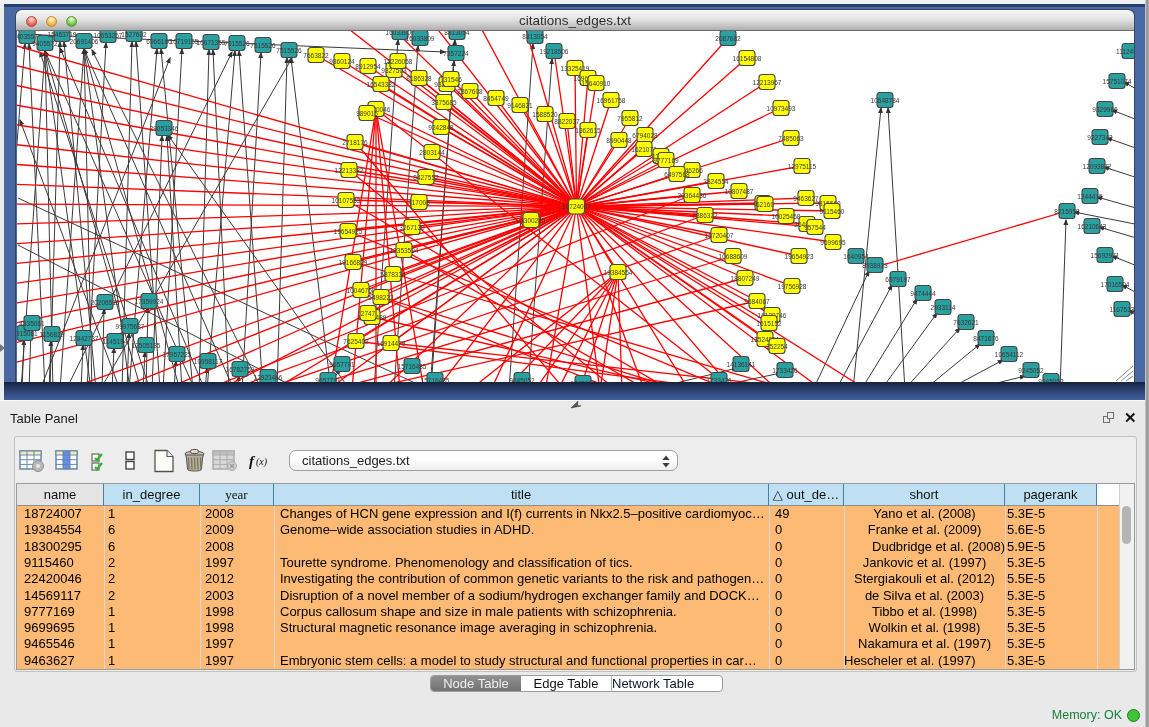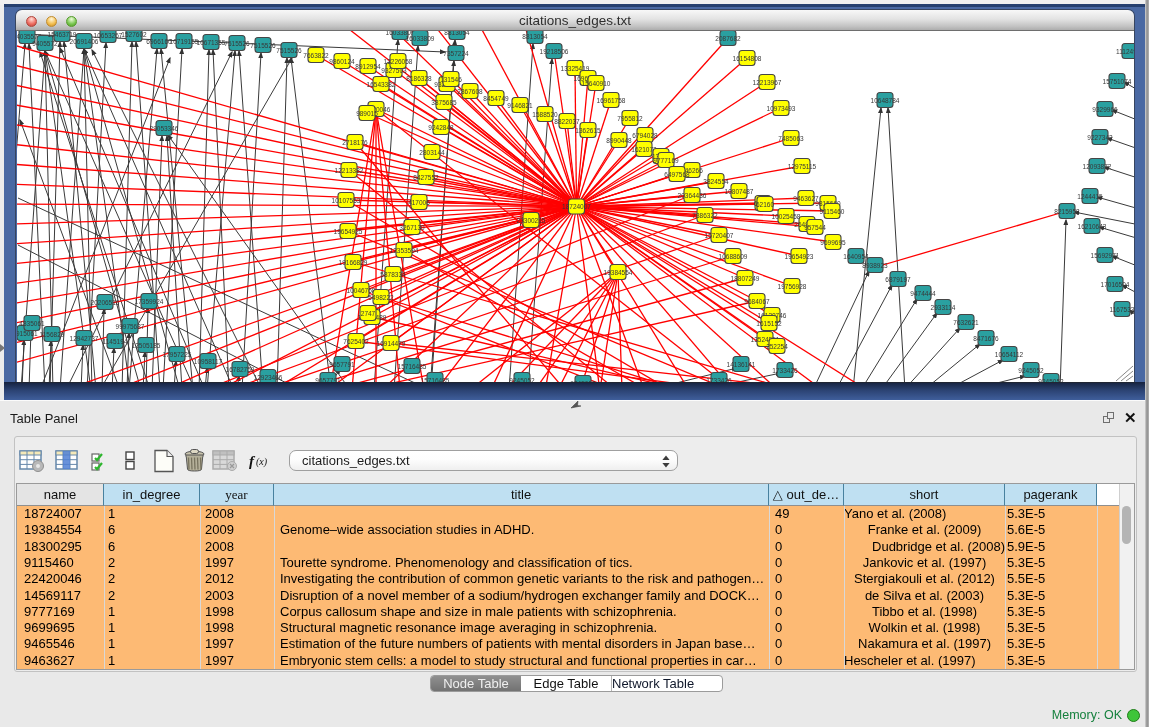--- a/index.html
+++ b/index.html
@@ -620,22 +620,23 @@
     <div class="th" style="left:183px;width:74px;font-family:Liberation Serif, serif;"><span>year</span></div>
     <div class="th" style="left:257px;width:495px;"><span>title</span></div>
     <div class="th" style="left:752px;width:75px;"><span>△ out_de…</span></div>
     <div class="th" style="left:827px;width:161px;"><span>short</span></div>
     <div class="th" style="left:988px;width:92px;"><span>pagerank</span></div>
     <div class="th" style="left:1080px;width:24px;background:#fff;border-right:none;"></div>
     <div class="tr" style="top:22.0px">
       <div class="td" style="left:7px;width:78px">18724007</div>
       <div class="td" style="left:91px;width:90px">1</div>
       <div class="td" style="left:188px;width:68px">2008</div>
+      <div class="td" style="left:263px;width:497px">Changes of HCN gene expression and I(f) currents in Nkx2.5–positive cardiomyoc…</div>
       <div class="td" style="left:758px;width:67px">49</div>
-      <div class="td" style="left:827px;width:161px;">Yano et al. (2008)</div>
+      <div class="td" style="left:827px;width:161px;text-align:center">Yano et al. (2008)</div>
       <div class="td" style="left:990px;width:88px">5.3E-5</div>
     </div>
     <div class="tr" style="top:38.3px">
       <div class="td" style="left:7px;width:78px">19384554</div>
       <div class="td" style="left:91px;width:90px">6</div>
       <div class="td" style="left:188px;width:68px">2009</div>
       <div class="td" style="left:263px;width:497px">Genome–wide association studies in ADHD.</div>
       <div class="td" style="left:758px;width:67px">0</div>
       <div class="td" style="left:827px;width:161px;text-align:center">Franke et al. (2009)</div>
       <div class="td" style="left:990px;width:88px">5.6E-5</div>
@@ -690,21 +691,20 @@
       <div class="td" style="left:188px;width:68px">1998</div>
       <div class="td" style="left:263px;width:497px">Structural magnetic resonance image averaging in schizophrenia.</div>
       <div class="td" style="left:758px;width:67px">0</div>
       <div class="td" style="left:827px;width:161px;text-align:center">Wolkin et al. (1998)</div>
       <div class="td" style="left:990px;width:88px">5.3E-5</div>
     </div>
     <div class="tr" style="top:152.4px">
       <div class="td" style="left:7px;width:78px">9465546</div>
       <div class="td" style="left:91px;width:90px">1</div>
       <div class="td" style="left:188px;width:68px">1997</div>
-      <div class="td" style="left:263px;width:497px">Estimation of the future numbers of patients with mental disorders in Japan base…</div>
       <div class="td" style="left:758px;width:67px">0</div>
       <div class="td" style="left:827px;width:161px;text-align:center">Nakamura et al. (1997)</div>
       <div class="td" style="left:990px;width:88px">5.3E-5</div>
     </div>
     <div class="tr" style="top:168.7px">
       <div class="td" style="left:7px;width:78px">9463627</div>
       <div class="td" style="left:91px;width:90px">1</div>
       <div class="td" style="left:188px;width:68px">1997</div>
       <div class="td" style="left:263px;width:497px">Embryonic stem cells: a model to study structural and functional properties in car…</div>
       <div class="td" style="left:758px;width:67px">0</div>

